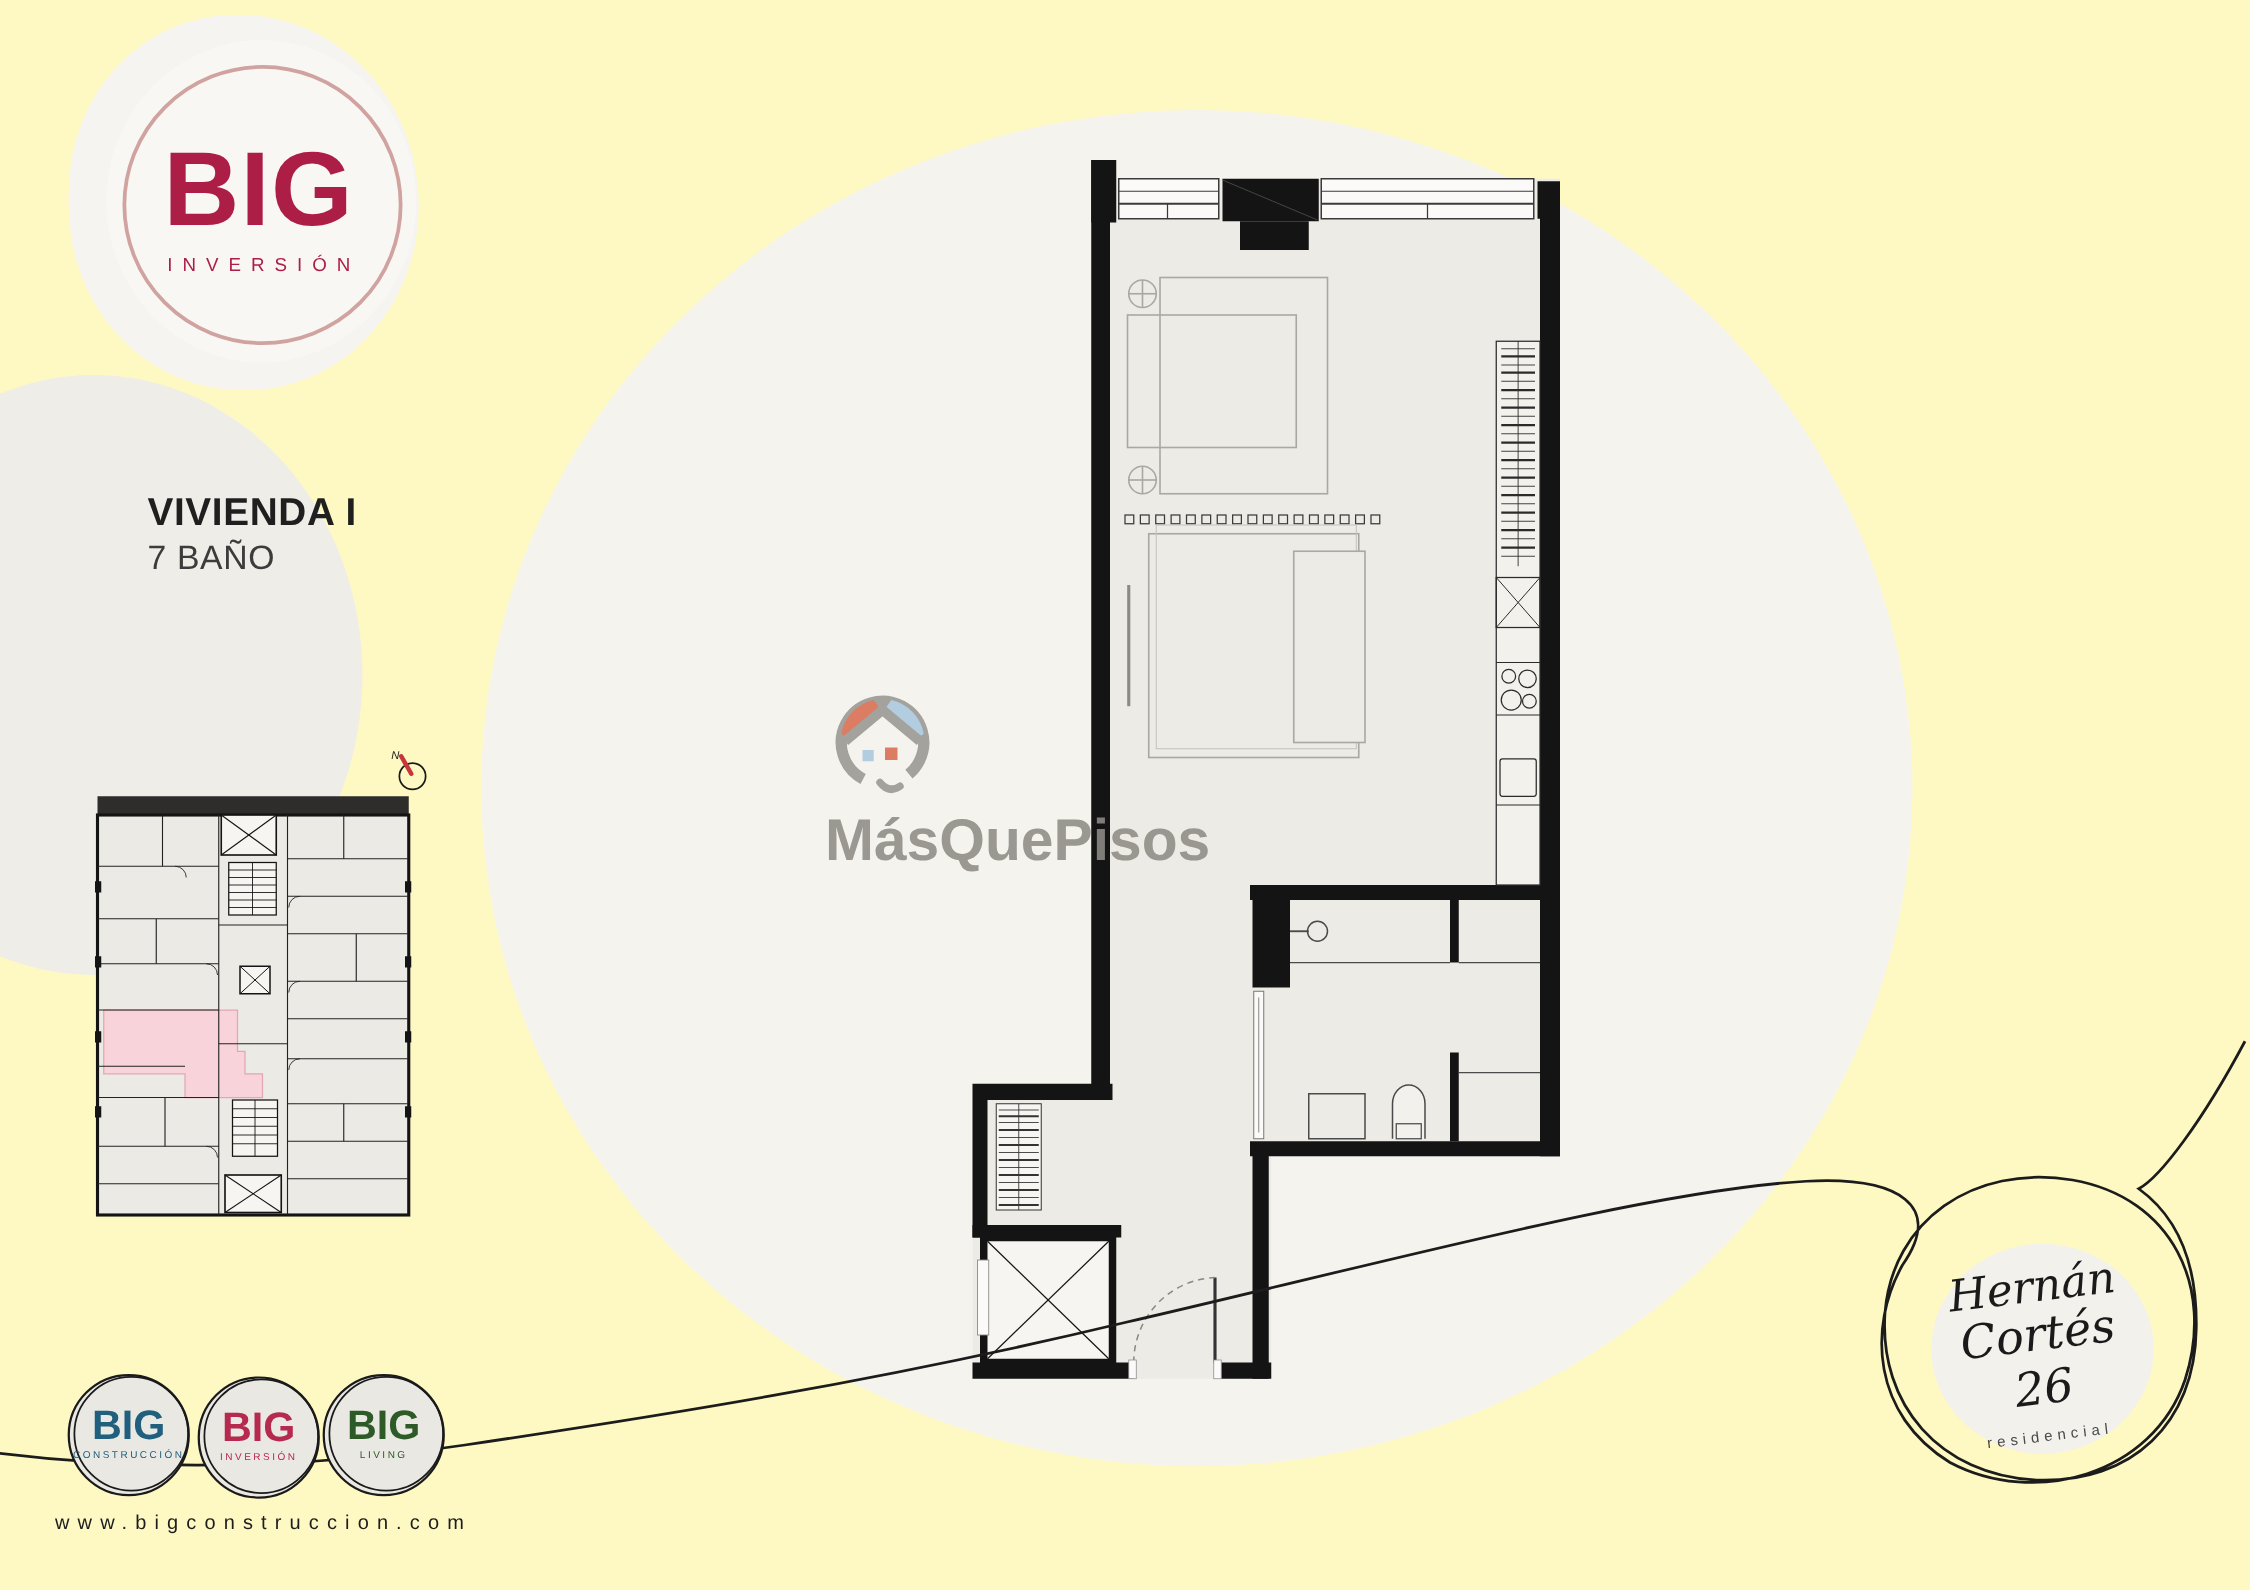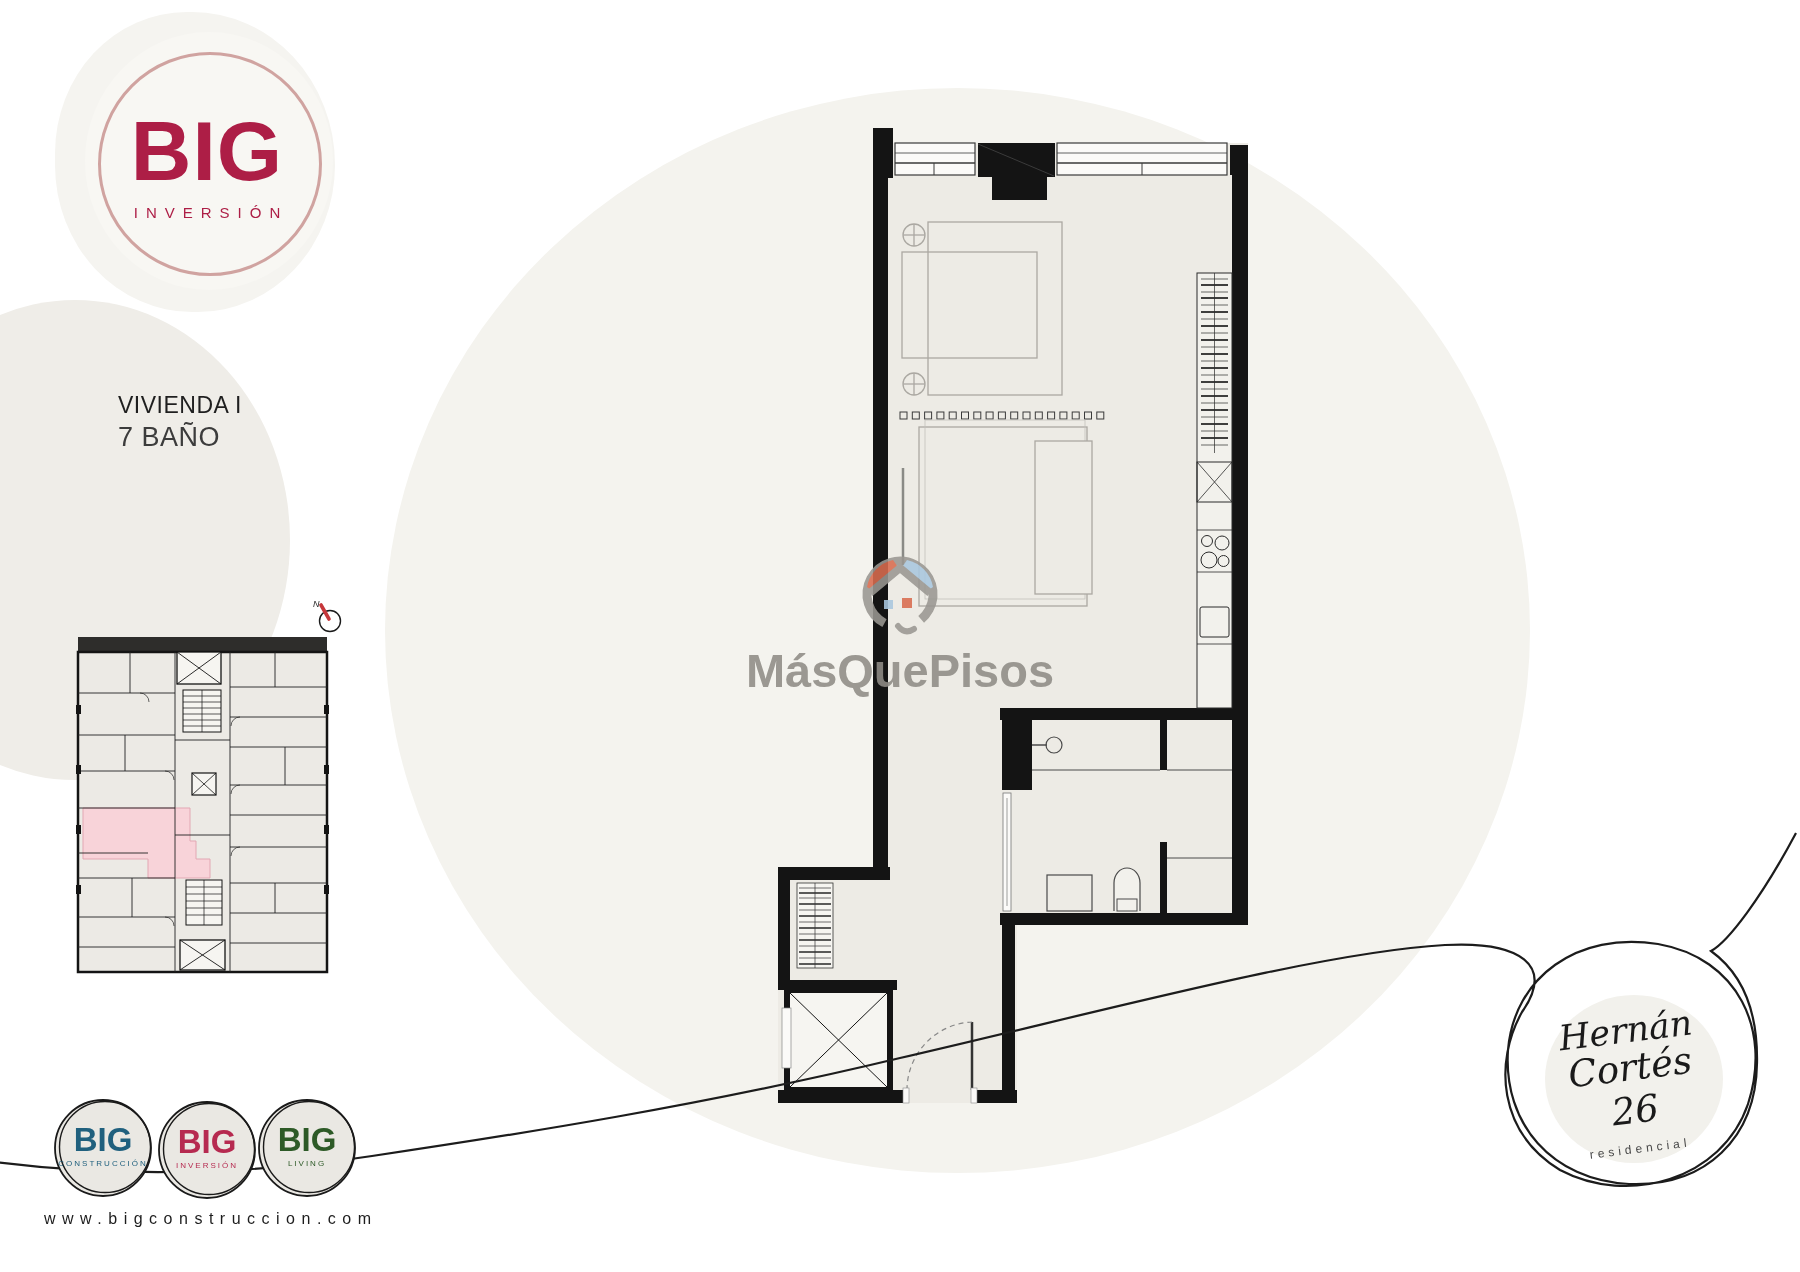--- a/index.html
+++ b/index.html
@@ -1,42 +1,42 @@
 <!DOCTYPE html>
 <html><head>
 <meta charset="utf-8">
 <style>
   html,body{margin:0;padding:0;background:#cfcdc8;}
-  .page{position:relative;width:1800px;height:1272px;background:#ffffff;overflow:hidden;
+  .page{position:relative;width:1800px;height:1272px;background:#fef9c3;overflow:hidden;
         font-family:"Liberation Sans",sans-serif;}
   .blob{position:absolute;border-radius:50%;}
   .blob-main{left:385px;top:88px;width:1145px;height:1085px;background:#F4F3EE;}
   .blob-tl{left:55px;top:12px;width:280px;height:300px;background:#F5F4F0;border-radius:48% 52% 50% 50%;}
   .blob-left{left:-140px;top:300px;width:430px;height:480px;background:#EFEDE8;}
   .blob-hc{left:1545px;top:995px;width:178px;height:168px;background:#F2F1EC;}
 
   
   .brand-circle{position:absolute;left:85px;top:32px;width:248px;height:258px;border-radius:50%;background:#F8F7F3;}
   .brand-ring{position:absolute;left:98px;top:52px;width:218px;height:218px;border-radius:50%;border:3px solid #D0A3A0;}
   .brand-text{position:absolute;left:98px;top:112px;width:218px;text-align:center;color:#AD1E46;}
   .brand-name{font-size:84px;font-weight:bold;line-height:0.95;letter-spacing:1px;}
   .brand-sub{font-size:15px;letter-spacing:8px;margin-top:12px;padding-left:8px;}
 
   
   .unit{position:absolute;left:118px;top:392px;color:#1F1F1F;}
-  .unit-title{font-size:23px;font-weight:normal;letter-spacing:0.5px;}
+  .unit-title{font-size:31px;font-weight:bold;letter-spacing:0.5px;}
   .unit-sub{font-size:27px;font-weight:normal;color:#3C3C3C;margin-top:3px;letter-spacing:0.5px;}
 
   svg{position:absolute;overflow:visible;}
   .svg-overview{left:70px;top:595px;}
   .svg-main{left:770px;top:120px;}
   .svg-line{left:0;top:0;pointer-events:none;}
 
   
-  .watermark{position:absolute;left:660px;top:545px;width:480px;text-align:center;opacity:0.88;}
+  .watermark{position:absolute;left:660px;top:545px;width:480px;opacity:0.88;}
   .wm-text{font-size:47px;font-weight:bold;color:#8F8C86;letter-spacing:0px;margin-top:2px;}
 
   
   .flogo{position:absolute;width:96px;text-align:center;}
   .flogo .nm{font-size:33px;font-weight:bold;line-height:1;}
   .flogo .sb{font-size:8px;letter-spacing:2px;margin-top:3px;font-weight:normal;}
   .c-blue{color:#20607E}.c-red{color:#B62A50}.c-green{color:#2D5A27}
   .website{position:absolute;left:44px;top:1210px;font-size:16px;letter-spacing:6.5px;color:#1D1D1D;}
 
   

